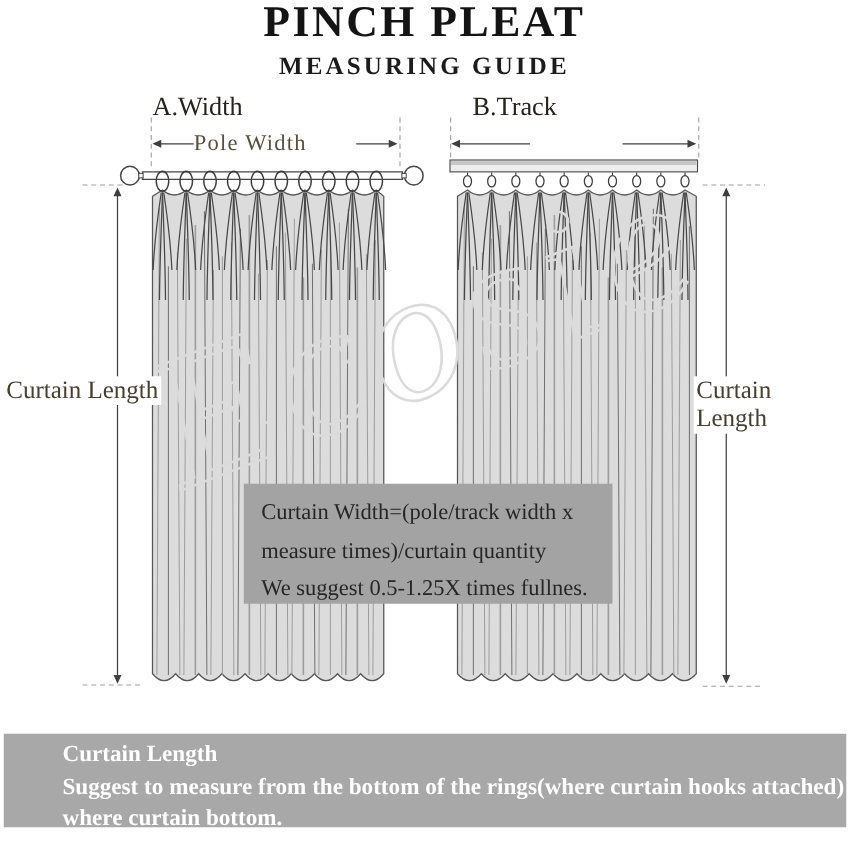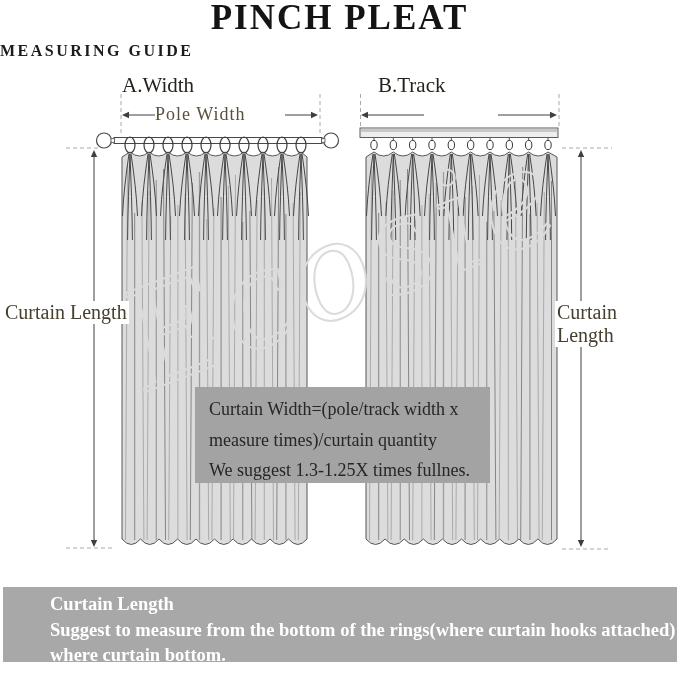--- a/index.html
+++ b/index.html
@@ -1,21 +1,21 @@
 <!DOCTYPE html>
 <html><head>
 <meta charset="utf-8">
 <style>
   html,body{margin:0;padding:0;background:#fff;}
   .stage{position:relative;width:679px;height:662px;background:#fff;overflow:hidden;
          font-family:Liberation Serif, serif;}
   .title{position:absolute;left:0;top:-2px;width:679px;text-align:center;
          font-size:35px;font-weight:bold;letter-spacing:2px;color:#141414;z-index:5;}
-  .subtitle{position:absolute;left:0;top:42px;width:679px;
-         font-size:16px;font-weight:bold;letter-spacing:2.5px;color:#1c1c1c;z-index:5;}
+  .subtitle{position:absolute;left:0;top:42px;width:679px;text-align:center;
+         font-size:20px;font-weight:bold;letter-spacing:2.5px;color:#1c1c1c;z-index:5;}
   .diagram-label{position:absolute;font-size:21px;color:#26231d;z-index:5;}
   .label-a{left:122px;top:73px;}
   .label-b{left:378px;top:73px;}
   .width-label{position:absolute;top:104px;width:130px;text-align:left;
          font-size:18px;color:#58503c;background:#fff;z-index:5;letter-spacing:1px;}
   .wl-a{left:155px;}
   .wl-b{left:395px;}
   .length-label{position:absolute;top:301px;font-size:20px;color:#45402f;
          background:#fff;padding:0 2px;z-index:5;}
   .ll-left{left:3px;}
@@ -243,21 +243,21 @@
       <polygon points="581,150 577.8,157 584.2,157" fill="#3f3f3f"></polygon>
       <polygon points="581,547 577.8,540 584.2,540" fill="#3f3f3f"></polygon>
     </svg>
 
   <div class="length-label ll-left">Curtain Length</div>
   <div class="length-label ll-right">Curtain Length</div>
 
   <div class="formula-box">
     <div>Curtain Width=(pole/track width x</div>
     <div>measure times)/curtain quantity</div>
-    <div>We suggest 1.3-1.25X times fullnes.</div>
+    <div>We suggest 0.5-1.25X times fullnes.</div>
   </div>
 
   <div class="footer-bar" style="background: rgb(168, 168, 168); color: rgb(255, 255, 255);">
     <div>Curtain Length</div>
     <div>Suggest to measure from the bottom of the rings(where curtain hooks attached) to</div>
     <div>where curtain bottom.</div>
   </div>
 
 </div>
 

